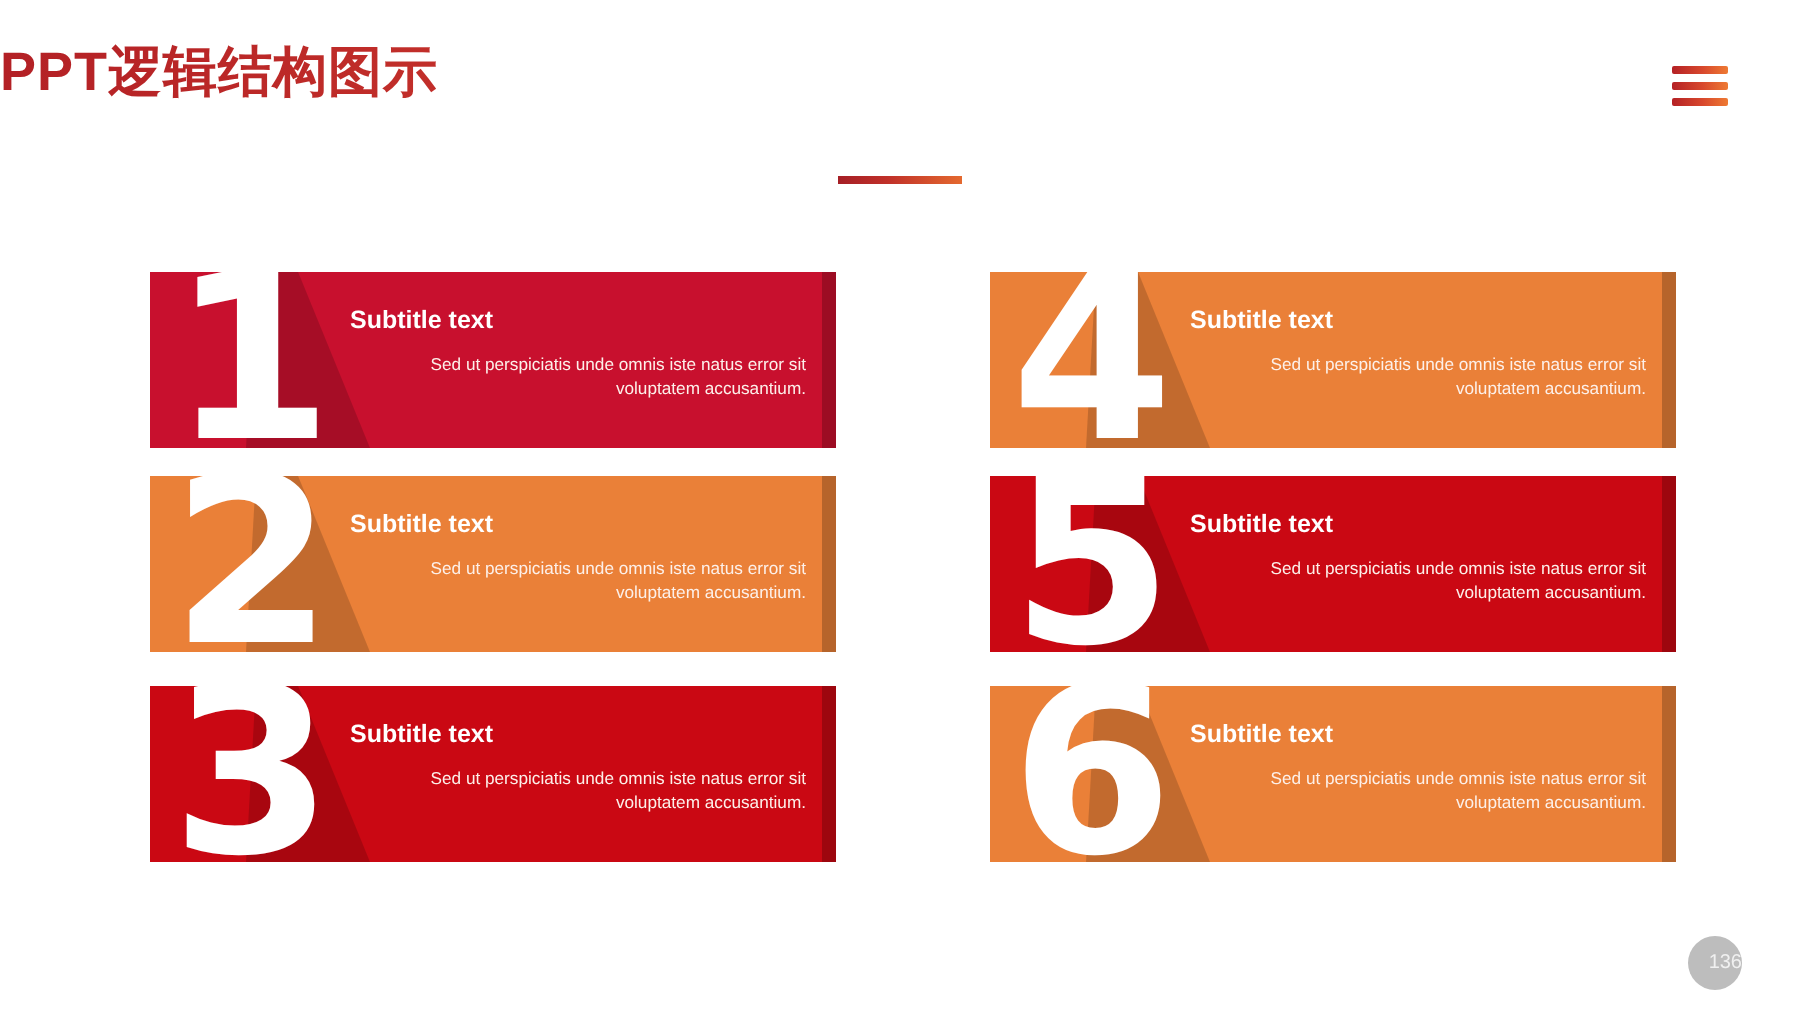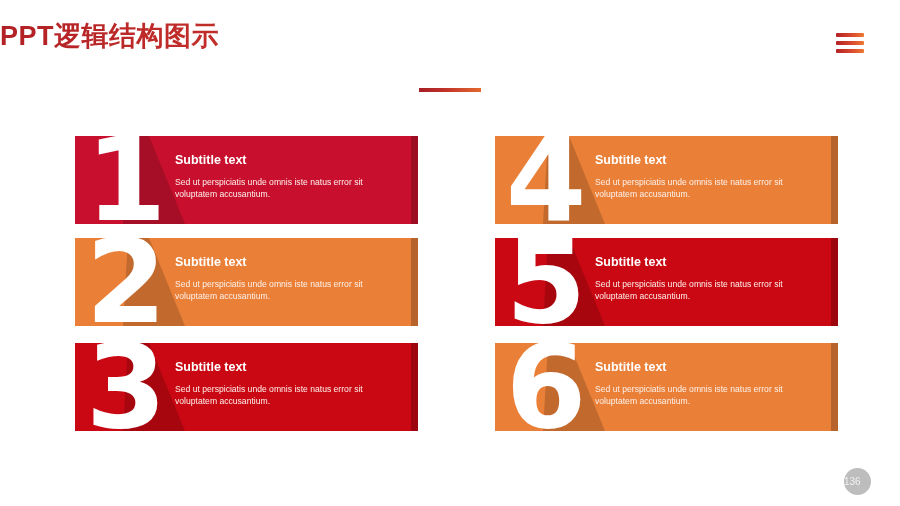--- a/index.html
+++ b/index.html
@@ -131,20 +131,21 @@
     font-size: 12.5px;
     color: #ffffff;
     margin: 0 0 9px 0;
     font-weight: bold;
   }
   .card .desc {
     font-size: 8.6px;
     line-height: 1.45;
     color: #fdf0ea;
     margin: 0;
+    text-align: right;
   }
 
   
   .theme-red    .panel { background: #c8102e; }
   .theme-darkred .panel { background: #ca0813; }
   .theme-orange .panel { background: #ea8038; }
 
   .numeral-white { color: #ffffff; }
 
   
@@ -152,21 +153,21 @@
     position: absolute;
     left: 844px;
     top: 468px;
     width: 27px;
     height: 27px;
     border-radius: 50%;
     background: #bdbdbd;
     color: #f0f0f0;
     font-size: 10px;
     line-height: 27px;
-    text-align: left;
+    text-align: right;
   }
 </style>
 </head>
 <body>
 
 <div class="slide-header">
   <div class="slide-title">PPT逻辑结构图示</div>
   <div class="title-underline"></div>
 </div>
 

